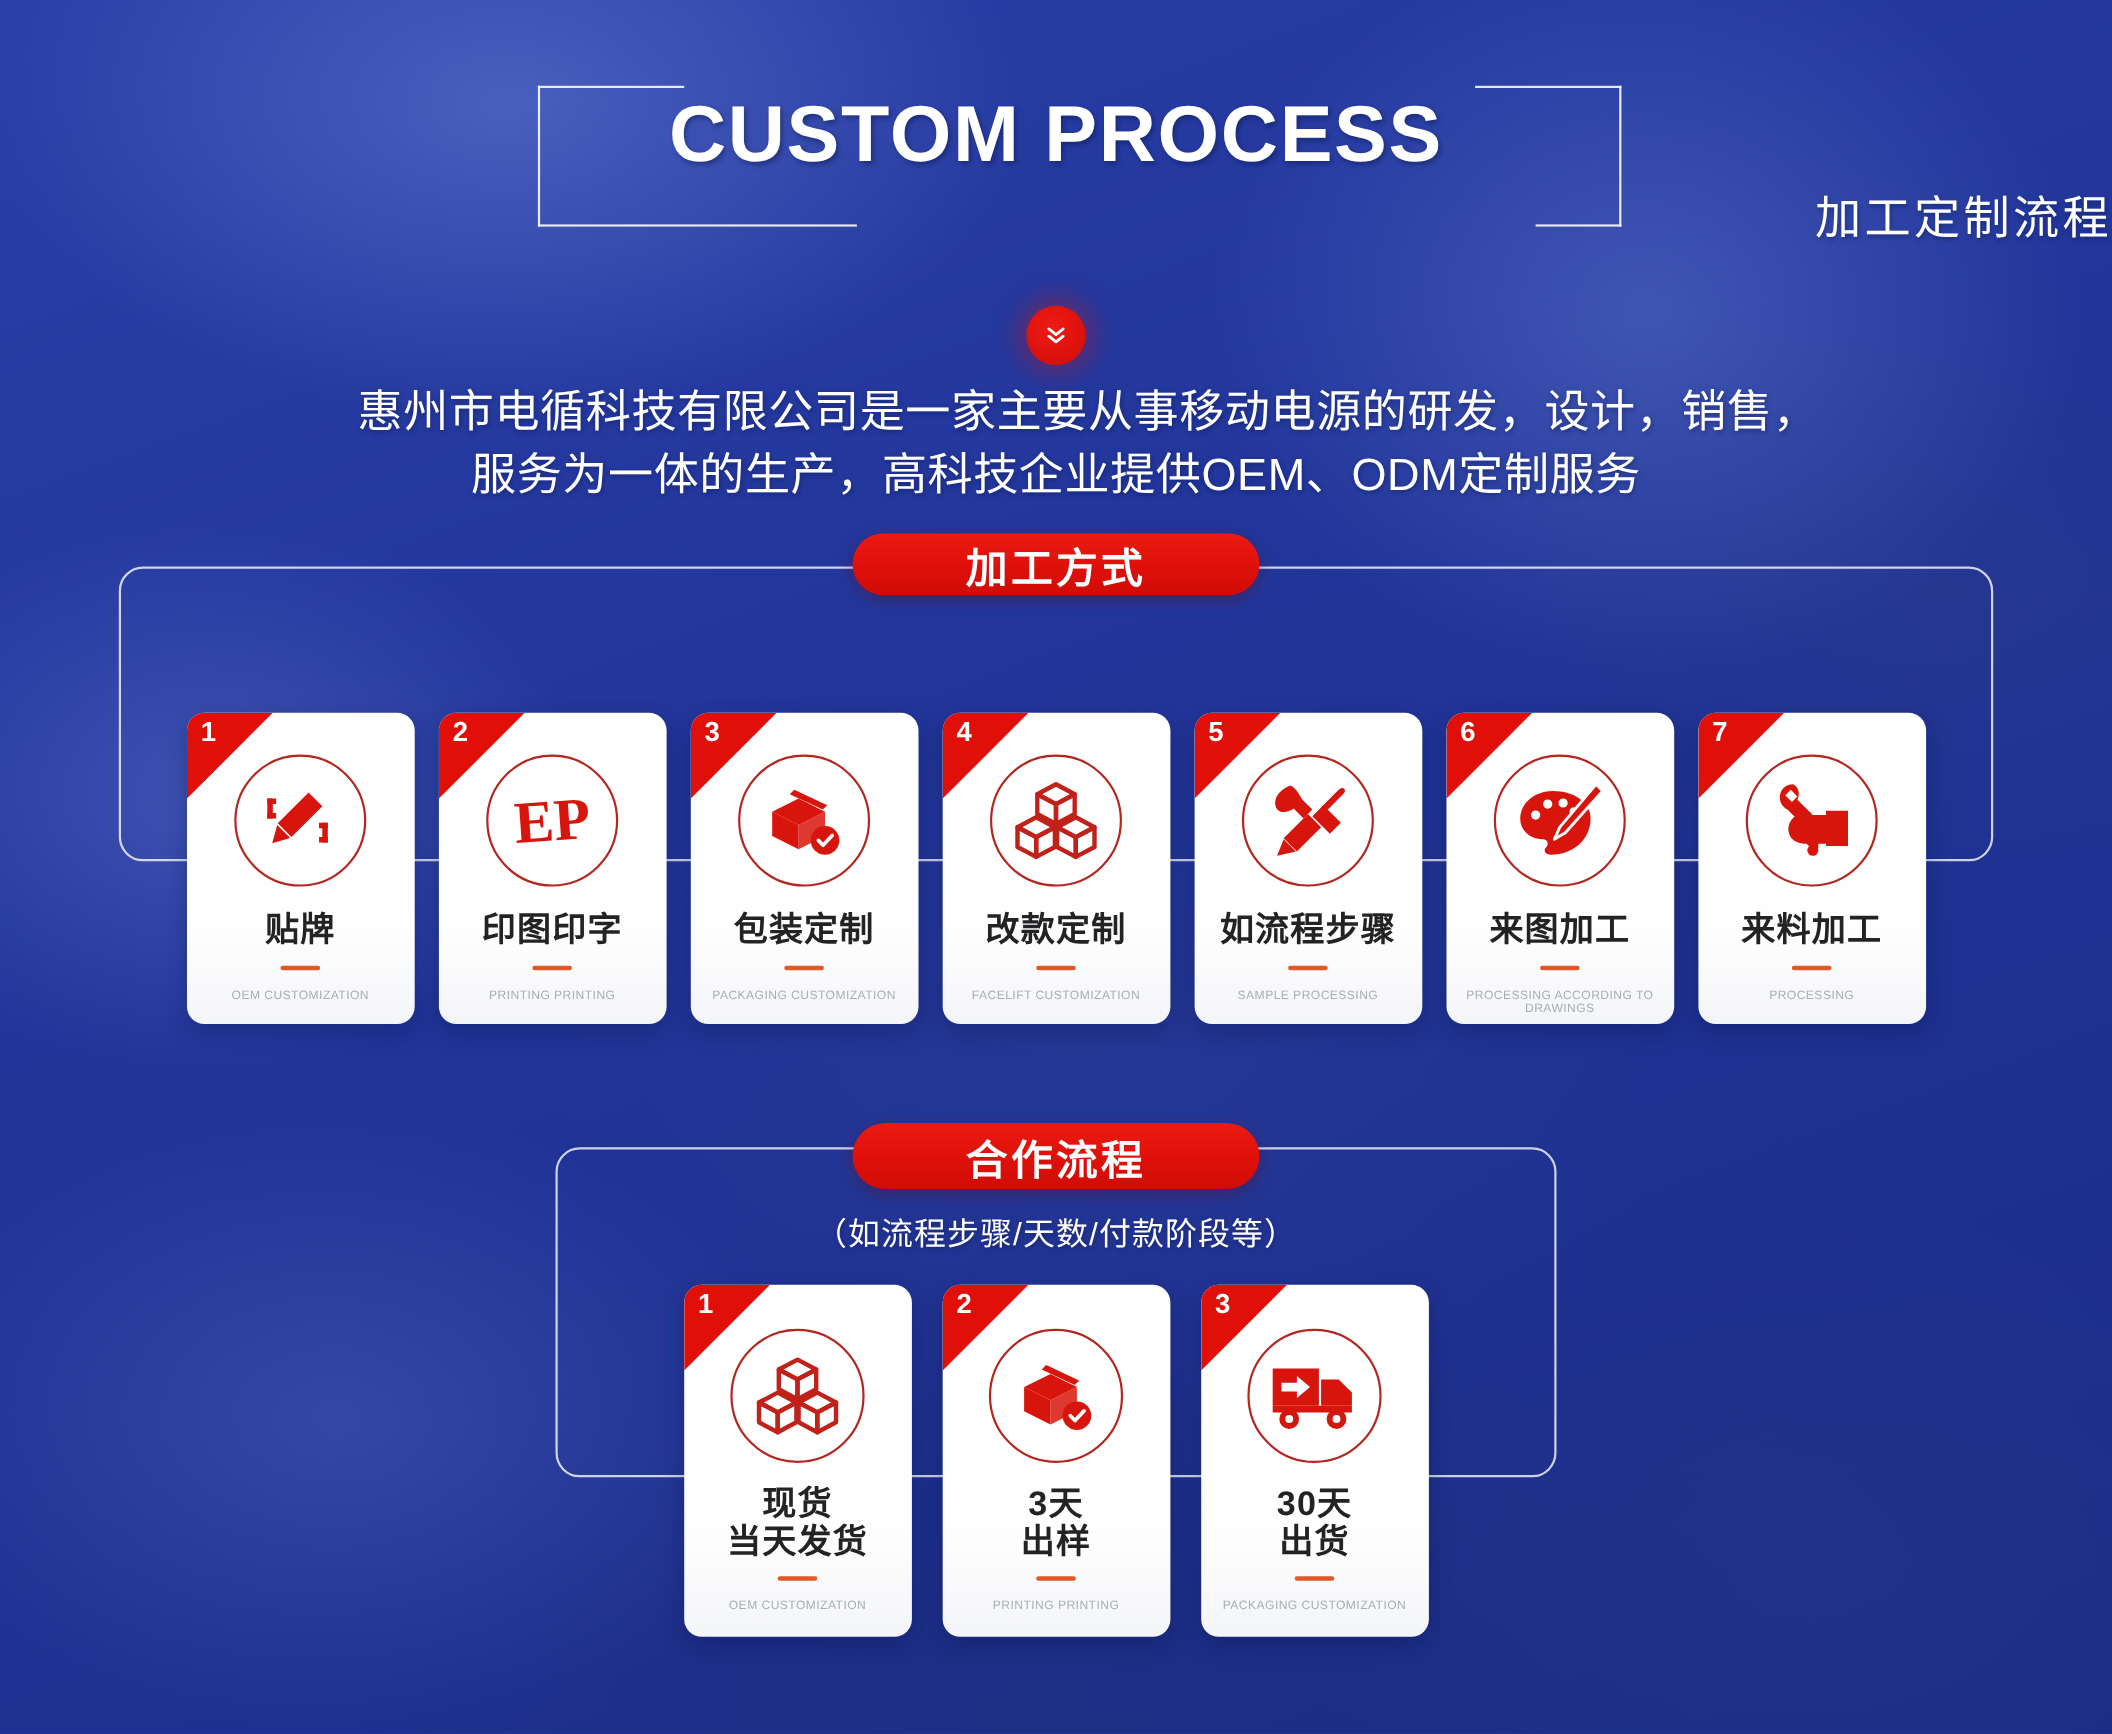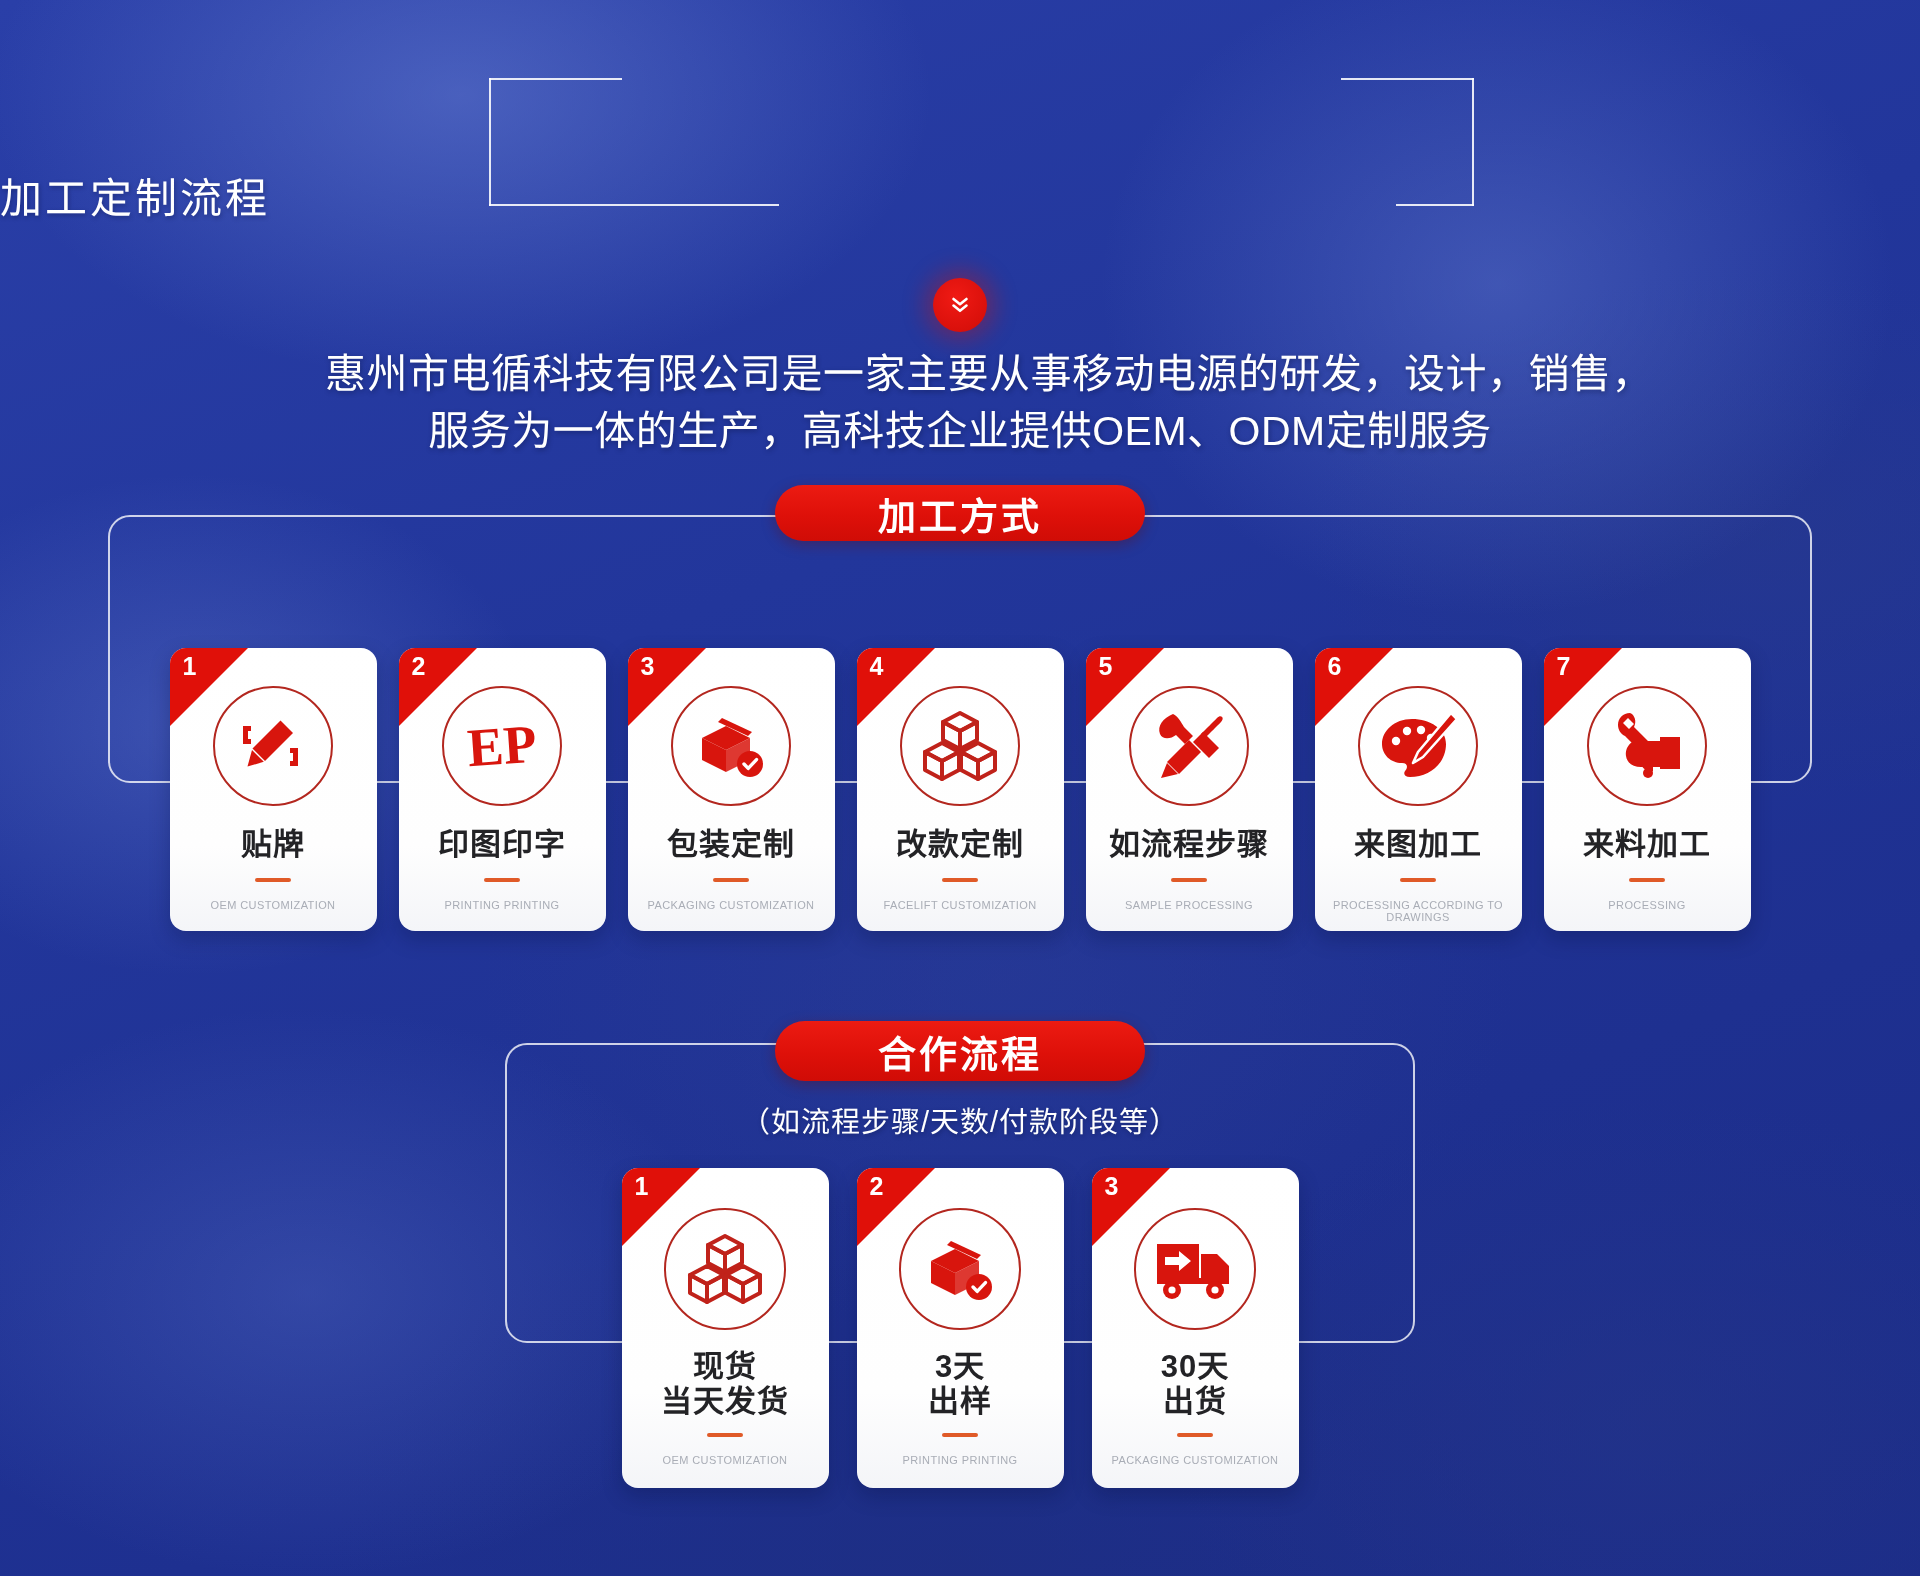--- a/index.html
+++ b/index.html
@@ -71,21 +71,21 @@
     font-weight: 700;
     letter-spacing: 1.5px;
     color: #FFFFFF;
     line-height: 1;
     text-shadow: 2px 3px 5px rgba(12,22,70,0.45);
   }
   #title-zh {
     position: absolute;
     left: 0; right: 0;
     bottom: -12px;
-    text-align: left;
+    text-align: right;
     font-size: 42px;
     font-weight: 400;
     letter-spacing: 3px;
     color: #FFFFFF;
     line-height: 1;
     text-shadow: 1px 2px 4px rgba(12,22,70,0.40);
   }
 
   
   #chevron-badge {
@@ -251,20 +251,21 @@
 
   <div id="header-block">
     <div class="hdr-frame">
       <span class="hdr-edge left"></span>
       <span class="hdr-edge right"></span>
       <span class="hdr-edge top-l"></span>
       <span class="hdr-edge top-r"></span>
       <span class="hdr-edge bot-l"></span>
       <span class="hdr-edge bot-r"></span>
     </div>
+    <div id="title-en">CUSTOM PROCESS</div>
     <div id="title-zh">加工定制流程</div>
   </div>
 
   <div id="chevron-badge">
     <svg class="ic" width="26" height="26" viewBox="0 0 26 26" aria-hidden="true">
       <path d="M6.5 7 L13 12.2 L19.5 7" fill="none" stroke="#fff" stroke-width="2.6" stroke-linecap="round" stroke-linejoin="round"></path>
       <path d="M6.5 13.6 L13 18.8 L19.5 13.6" fill="none" stroke="#fff" stroke-width="2.6" stroke-linecap="round" stroke-linejoin="round"></path>
     </svg>
   </div>
 

